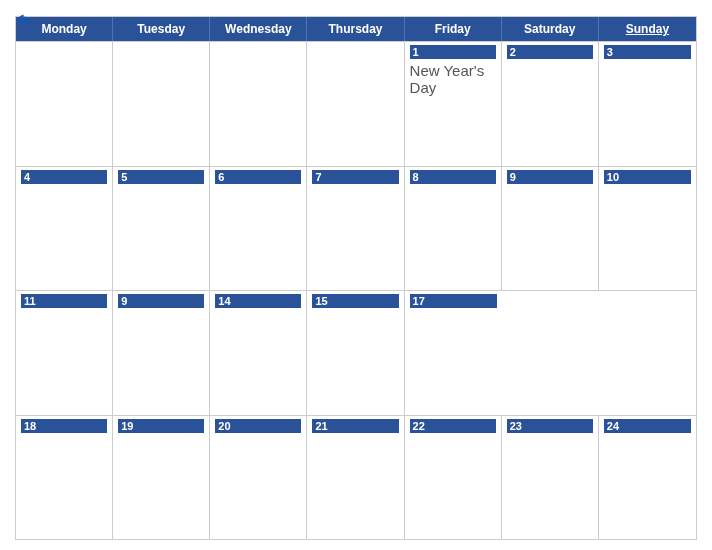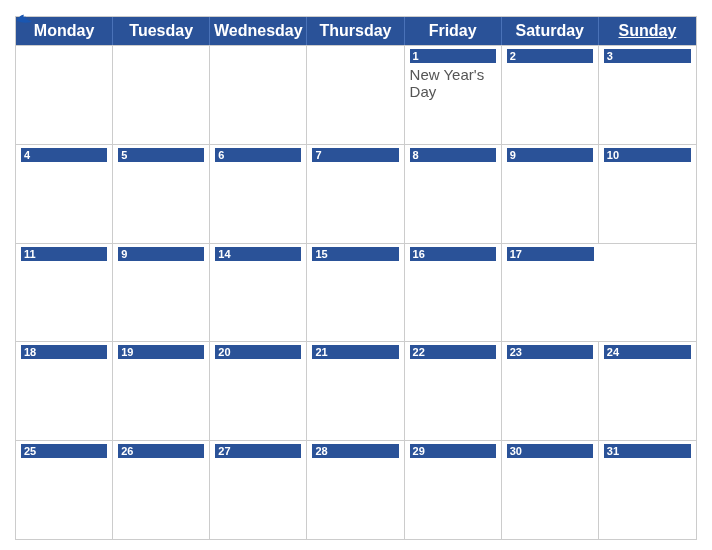--- a/index.html
+++ b/index.html
@@ -73,21 +73,21 @@
     }
     .cal-header-row {
       display: grid;
       grid-template-columns: repeat(7, 1fr);
       background: #2a5298;
     }
     .cal-header-cell {
       background: #2a5298;
       color: #fff;
       text-align: center;
-      font-size: 16px;
+      font-size: 12px;
       font-weight: bold;
       padding: 5px 2px;
       border-right: 1px solid #4a72b8;
     }
     .cal-header-cell:last-child {
       border-right: none;
       text-decoration: underline;
     }
     .cal-body {
       display: flex;
@@ -212,23 +212,20 @@
           <div class="cal-cell">
             <div class="day-number">9</div>
           </div>
           <div class="cal-cell">
             <div class="day-number">14</div>
           </div>
           <div class="cal-cell">
             <div class="day-number">15</div>
           </div>
           <div class="cal-cell">
-            <div class="day-number">16</div>
-          </div>
-          <div class="cal-cell">
             <div class="day-number">17</div>
           </div>
         </div>
         <div class="cal-week">
           <div class="cal-cell">
             <div class="day-number">18</div>
           </div>
           <div class="cal-cell">
             <div class="day-number">19</div>
           </div>
@@ -239,40 +236,17 @@
             <div class="day-number">21</div>
           </div>
           <div class="cal-cell">
             <div class="day-number">22</div>
           </div>
           <div class="cal-cell">
             <div class="day-number">23</div>
           </div>
           <div class="cal-cell">
             <div class="day-number">24</div>
-          </div>
-        </div>
-        <div class="cal-week">
-          <div class="cal-cell">
-            <div class="day-number">25</div>
-          </div>
-          <div class="cal-cell">
-            <div class="day-number">26</div>
-          </div>
-          <div class="cal-cell">
-            <div class="day-number">27</div>
-          </div>
-          <div class="cal-cell">
-            <div class="day-number">28</div>
-          </div>
-          <div class="cal-cell">
-            <div class="day-number">29</div>
-          </div>
-          <div class="cal-cell">
-            <div class="day-number">30</div>
-          </div>
-          <div class="cal-cell">
-            <div class="day-number">31</div>
           </div>
         </div>
       </div>
   </div>
 </div>
 
 </body></html>

